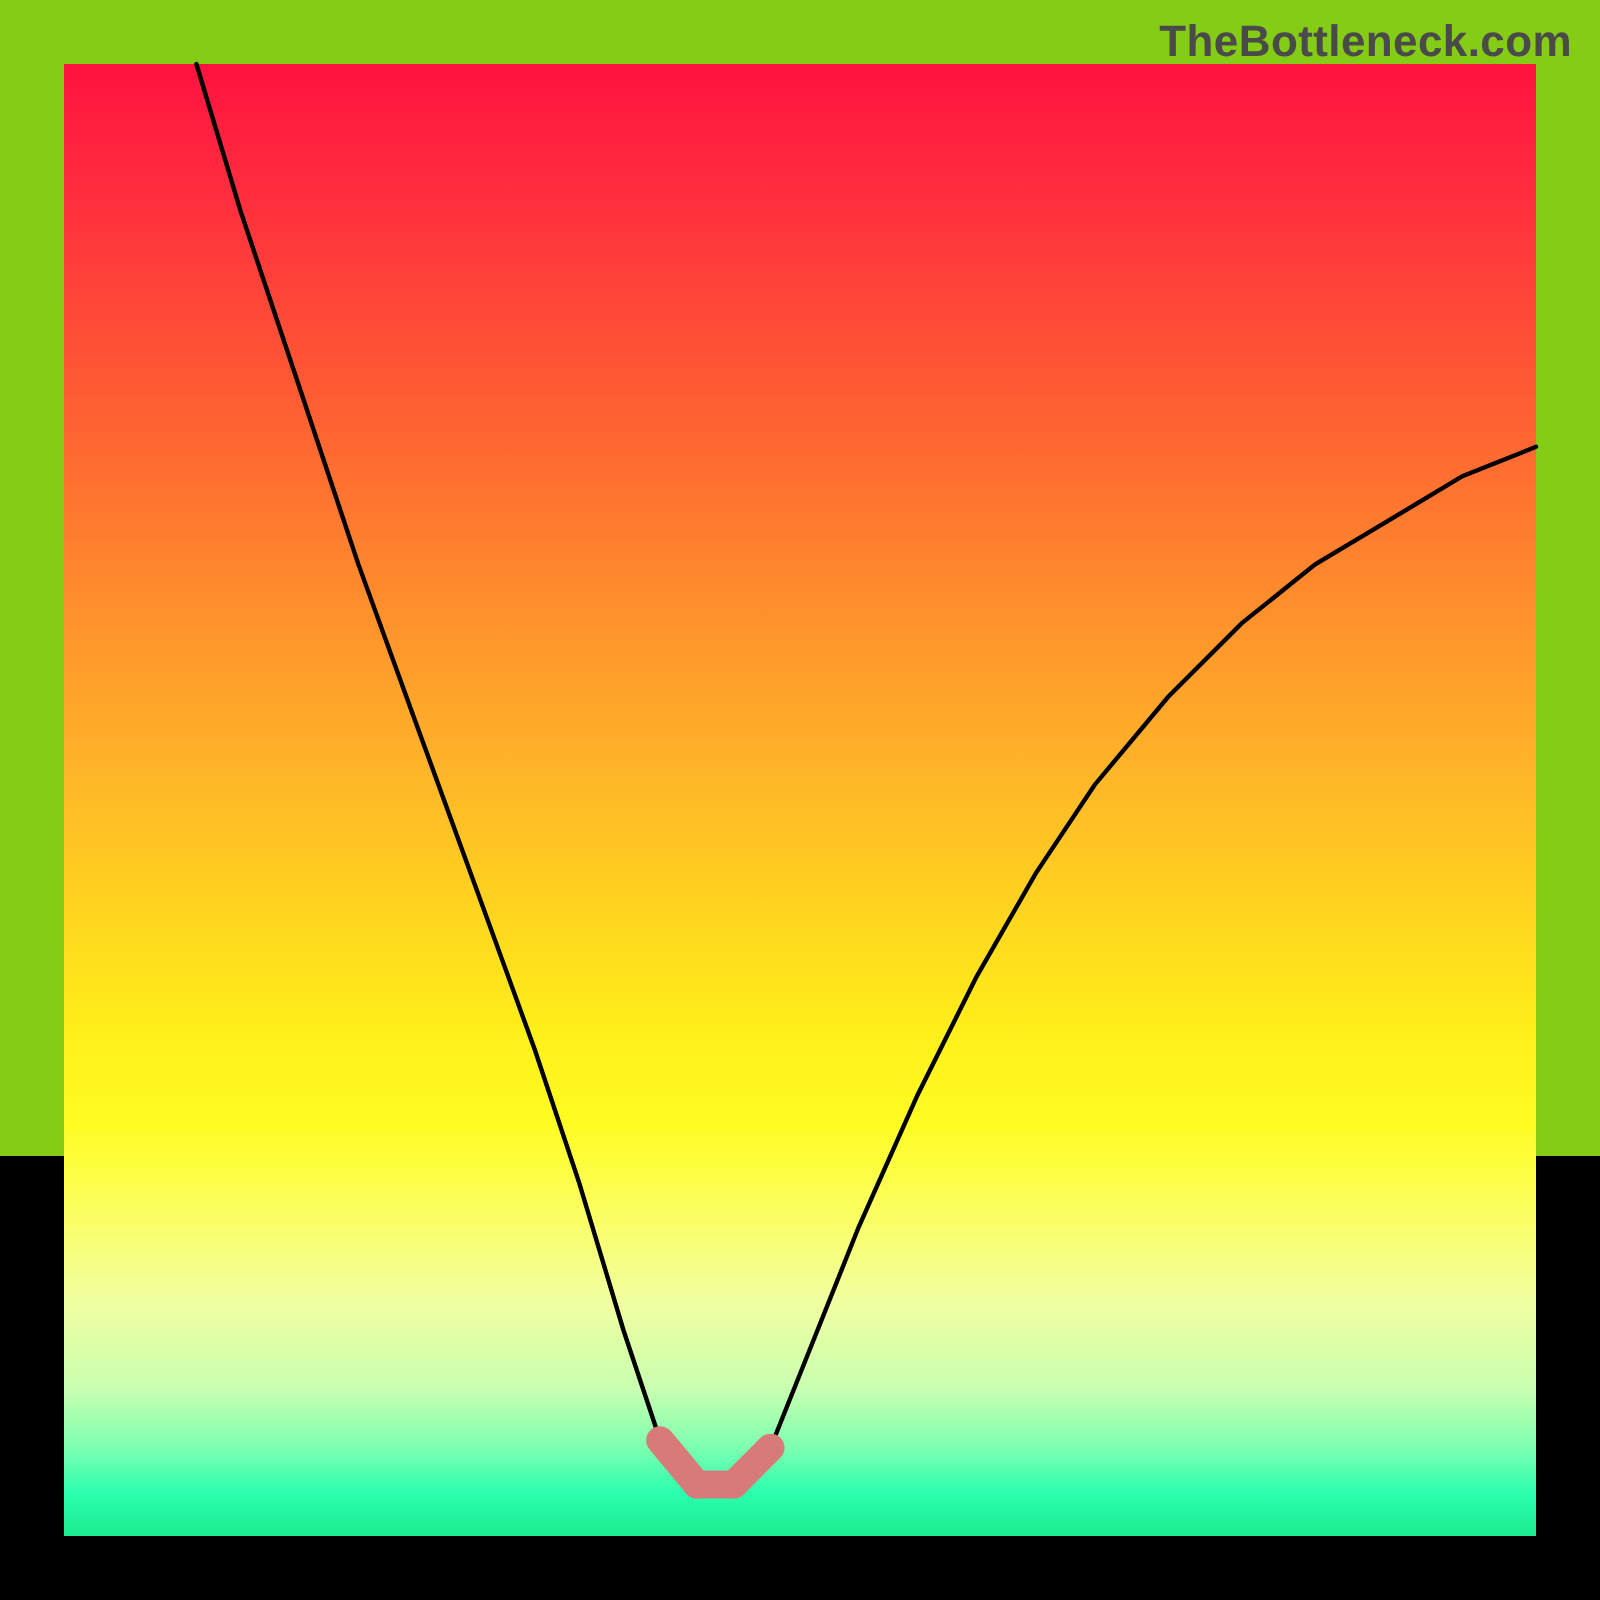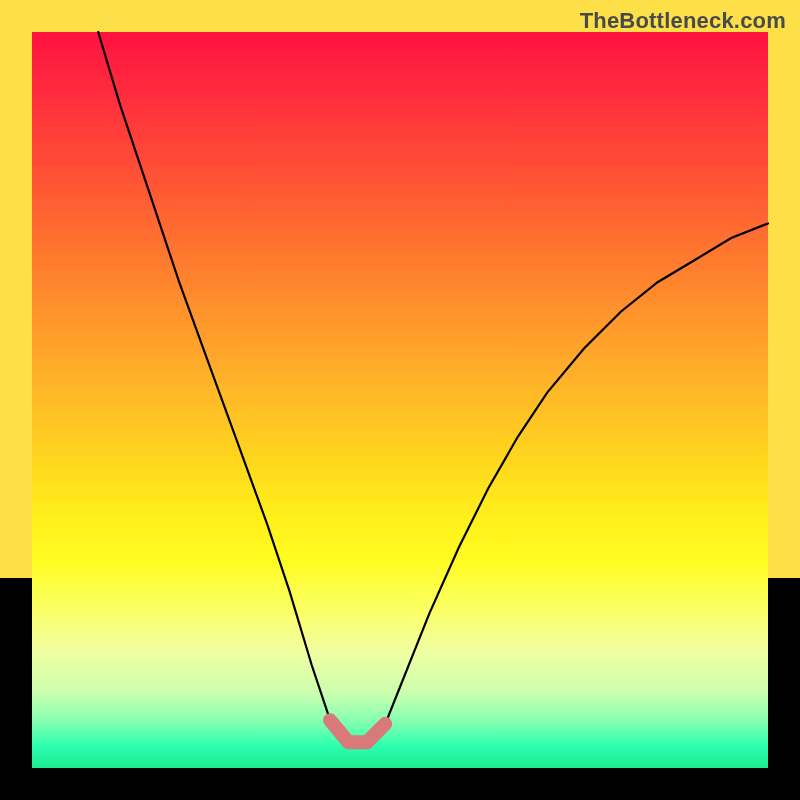--- a/index.html
+++ b/index.html
@@ -10,21 +10,21 @@
     background: #000;
     overflow: hidden;
     font-family: Arial, Helvetica, sans-serif;
   }
   .frame {
     position: absolute;
     left: 0;
     top: 0;
     width: 800px;
     height: 578px;
-    background: #fde047;
+    background: #84cc16;
   }
   .plot {
     position: absolute;
     left: 32px;
     top: 32px;
     width: 736px;
     height: 736px;
     
     background: linear-gradient(
       to bottom,

